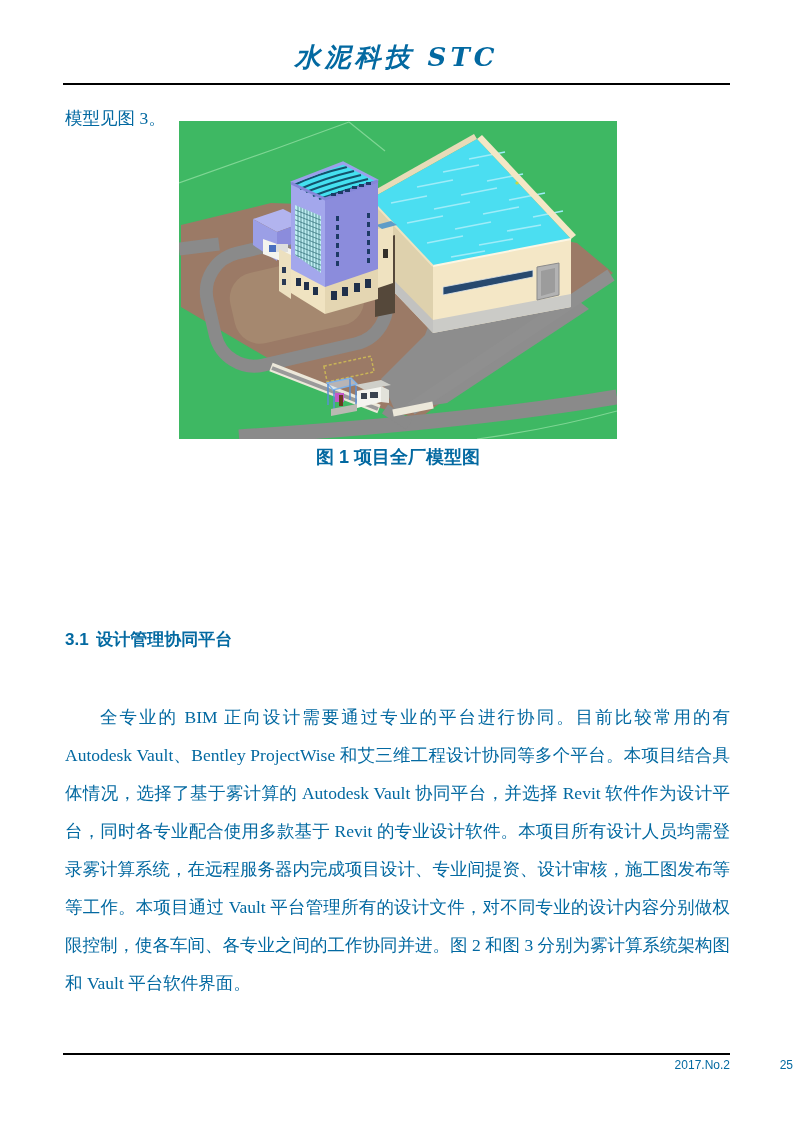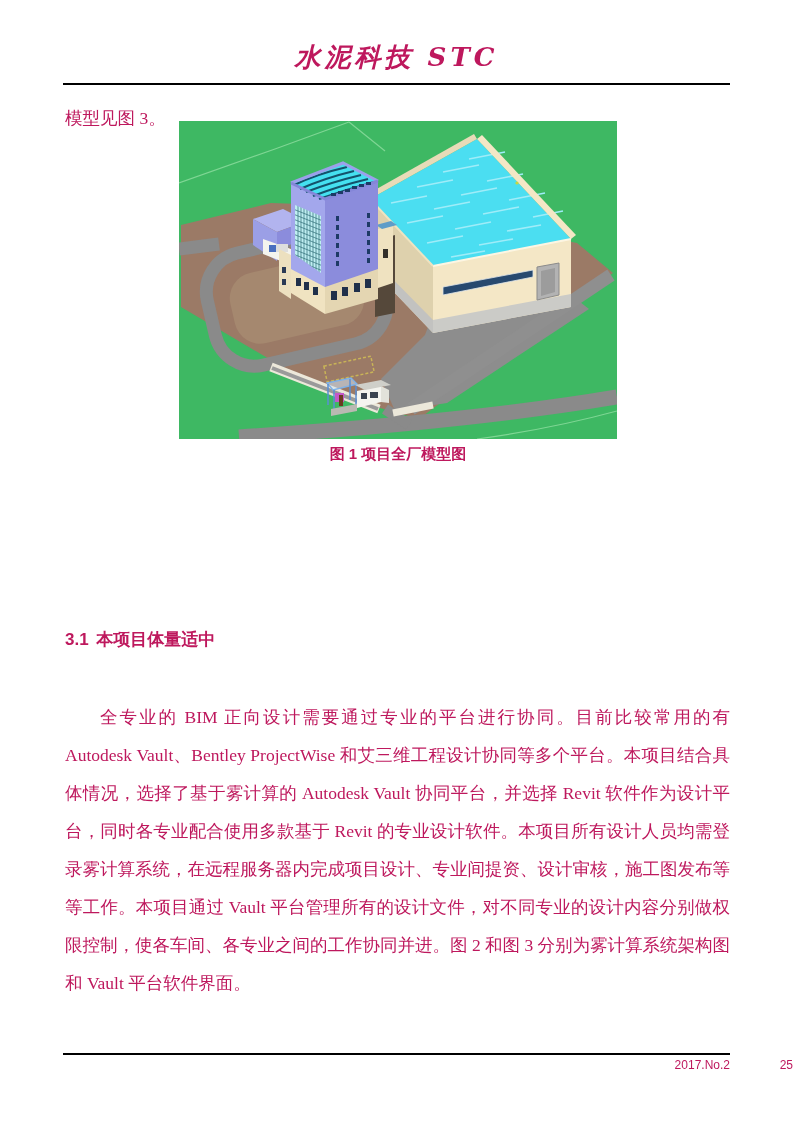--- a/index.html
+++ b/index.html
@@ -2,21 +2,21 @@
 <html><head>
 <meta charset="utf-8">
 <style>
   html,body { margin:0; padding:0; background:#e8e8e8; }
   .page {
     position:relative;
     width:793px; height:1122px;
     margin:0 auto;
     background:#ffffff;
     font-family:"Liberation Serif","DejaVu Serif",serif;
-    color:#be185d;
+    color:#0369a1;
     overflow:hidden;
   }
   .journal-title {
     position:absolute; top:40px; left:0; width:100%;
     text-align:center;
     font-family:"DejaVu Serif","Liberation Serif",serif;
     font-style:italic; font-weight:bold;
     font-size:26px; letter-spacing:4px;
   }
   .header-rule {
@@ -25,21 +25,21 @@
   }
   .lead-text {
     position:absolute; top:88px; left:65px; right:63px;
     font-size:17.5px; line-height:24px;
   }
   figure.fig { position:absolute; top:121px; left:179px; margin:0; width:438px; }
   figure.fig svg { display:block; }
   figcaption.fig-caption {
     margin-top:6px; text-align:center;
     font-family:"Liberation Sans","DejaVu Sans",sans-serif;
-    font-weight:bold; font-size:15px;
+    font-weight:bold; font-size:18px;
   }
   .body-para {
     position:absolute; left:65px; right:63px;
     margin:0;
     font-size:17.5px; line-height:38px;
     text-align:justify; text-align-last:left;
     text-indent:2em;
   }
   .para-1 { top:473px; }
   .para-2 { top:698px; }
@@ -251,21 +251,21 @@
         <rect x="182" y="272" width="6" height="6" fill="#3a4350"></rect>
         <rect x="191" y="271" width="8" height="6" fill="#3a4350"></rect>
       </g>
     </svg>
     <figcaption class="fig-caption">图 1 项目全厂模型图</figcaption>
   </figure>
 
 
 
   <h3 class="subsec">
-    <span class="sec-num">3.1</span><span>本项目体量适中</span>
+    <span class="sec-num">3.1</span><span>设计管理协同平台</span>
   </h3>
 
   <p class="body-para para-2">全专业的 BIM 正向设计需要通过专业的平台进行协同。目前比较常用的有 Autodesk Vault、Bentley ProjectWise 和艾三维工程设计协同等多个平台。本项目结合具体情况，选择了基于雾计算的 Autodesk Vault 协同平台，并选择 Revit 软件作为设计平台，同时各专业配合使用多款基于 Revit 的专业设计软件。本项目所有设计人员均需登录雾计算系统，在远程服务器内完成项目设计、专业间提资、设计审核，施工图发布等等工作。本项目通过 Vault 平台管理所有的设计文件，对不同专业的设计内容分别做权限控制，使各车间、各专业之间的工作协同并进。图 2 和图 3 分别为雾计算系统架构图和 Vault 平台软件界面。</p>
 
   <div class="footer-rule"></div>
   <div class="page-number">25</div>
   <div class="issue-label">2017.No.2</div>
 
 </div>
 

